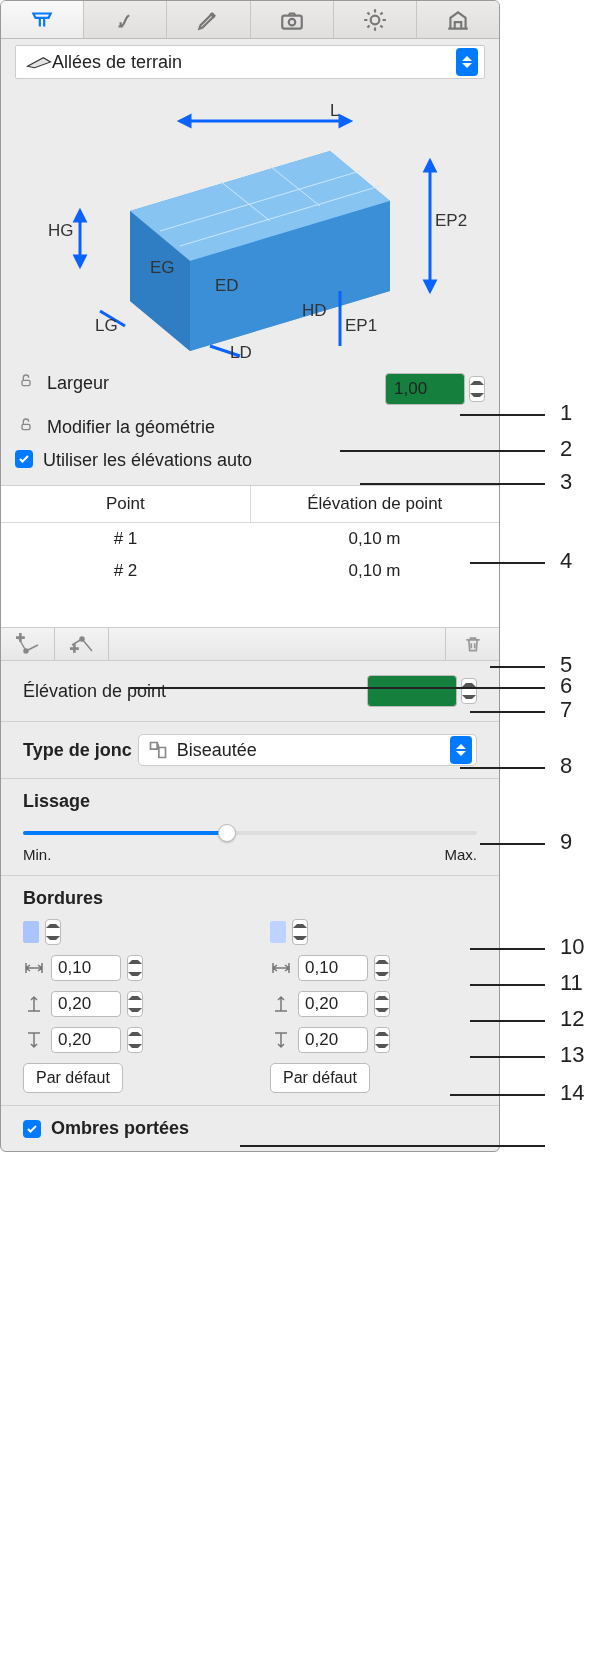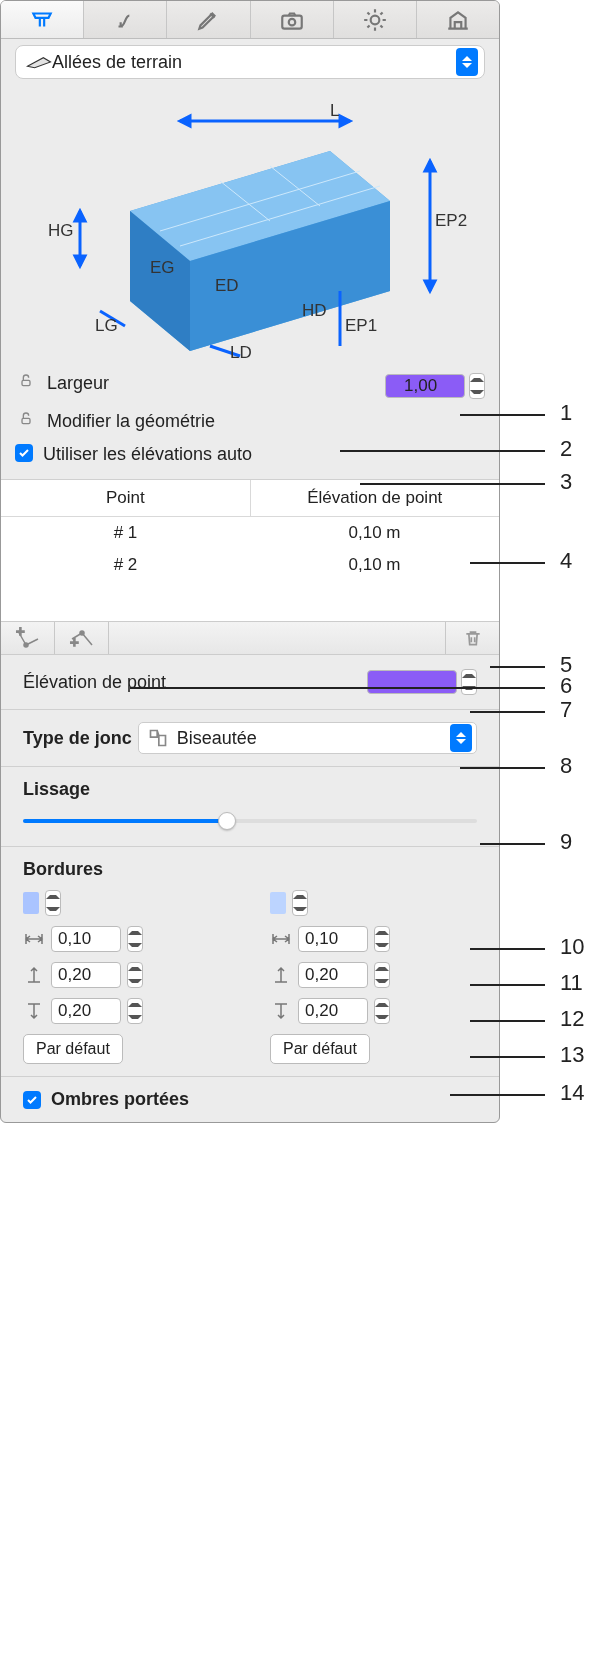--- a/index.html
+++ b/index.html
@@ -21,33 +21,33 @@
   .tl.y{background:#ffbd2e;border:1px solid #e0a020}
   .tl.g{background:#28c940;border:1px solid #17a52c}
   .title{position:absolute;left:0;right:0;text-align:center;font-size:14px;color:#444}
   .pin{position:absolute;right:8px;top:6px;color:#666}
   
   .tabs{display:flex;height:38px;background:linear-gradient(#ecebea,#e0dfde);border-bottom:1px solid #bdbdbd}
   .tab{flex:1;display:flex;align-items:center;justify-content:center;border-right:1px solid #c6c6c6}
   .tab:last-child{border-right:none}
   .tab.active{background:linear-gradient(#fafafa,#ececec)}
   .tab svg{width:26px;height:26px}
-  .typesel{display:flex;align-items:center;background:#fff;border:1px solid #ccc;border-radius:8px;height:34px;padding:0 6px 0 10px;margin:6px 14px 10px}
+  .typesel{display:flex;align-items:center;background:#fff;border:1px solid #ccc;border-radius:2px;height:34px;padding:0 6px 0 10px;margin:6px 14px 10px}
   .typesel .lbl{flex:1;font-size:18px}
   .selbtn{width:22px;height:28px;border-radius:4px;background:var(--blue);display:flex;flex-direction:column;align-items:center;justify-content:center;gap:0}
   .selbtn .chev{width:0;height:0;border-left:5px solid transparent;border-right:5px solid transparent}
   .selbtn .up{border-bottom:5px solid #fff;margin-bottom:2px}
   .selbtn .dn{border-top:5px solid #fff}
   .diagram{margin:12px auto 6px;width:420px;height:270px;position:relative}
   .dlabel{position:absolute;font-size:17px;color:#333}
   .row{display:flex;padding:6px 14px;gap:10px}
   .lock{width:22px;height:16px;color:#777}
   .grow{flex:1;font-size:18px}
   .numbox{display:flex;align-items:center;gap:4px}
-  .numbox input{width:80px;height:24px;border:1px solid #bbb;border-radius:4px;padding:2px 18px;font-size:17px;background:#8b5cf6}
+  .numbox input{width:80px;height:32px;border:1px solid #bbb;border-radius:4px;padding:2px 8px;font-size:17px;background:#15803d}
   .spin{width:16px;height:26px;display:flex;flex-direction:column;border:1px solid #bbb;border-radius:4px;overflow:hidden;background:#fff}
   .spin div{flex:1;display:flex;align-items:center;justify-content:center}
   .spin .c{width:0;height:0;border-left:4px solid transparent;border-right:4px solid transparent}
   .spin .cu{border-bottom:4px solid #555}
   .spin .cd{border-top:4px solid #555}
   .chk{width:18px;height:18px;border-radius:4px;background:var(--blue);display:flex;align-items:center;justify-content:center}
   .chk svg{width:12px;height:12px}
   
   .table{margin-top:8px;border-top:1px solid #d0d0d0}
   .thead{display:flex;background:#fff;border-bottom:1px solid #d9d9d9}
@@ -291,20 +291,24 @@
       </div>
     </div>
 
     <div class="section" id="sec-smooth">
       <div class="hd">Lissage</div>
       <div class="slider">
         <div class="track"></div>
           <div class="fill"></div>
           <div class="thumb"></div>
       </div>
+      <div class="minmax">
+        <span>Min.</span>
+        <span>Max.</span>
+      </div>
     </div>
 
     <div class="section" id="sec-bord">
       <div class="hd">Bordures</div>
       <div class="bordcols">
 
         <div class="bordcol">
           <div class="bordtop" id="bord-top-l">
             <div class="swatch swatchA"></div>
             <div class="spin">

